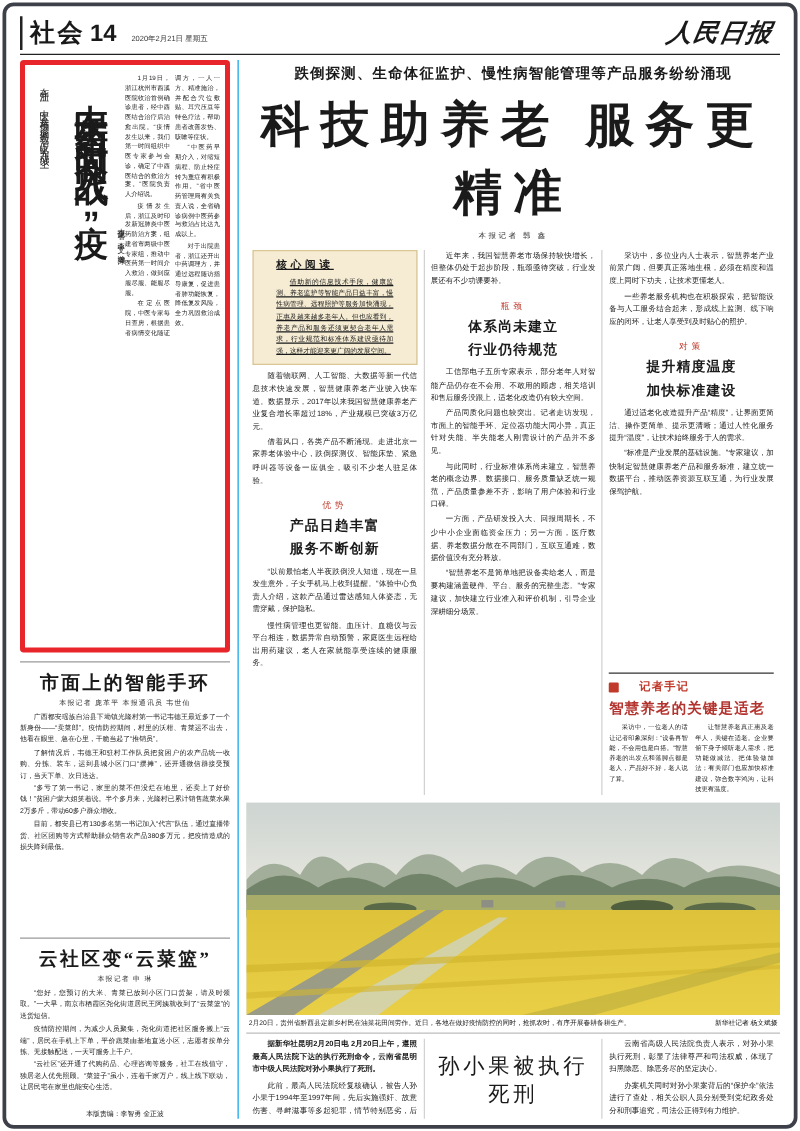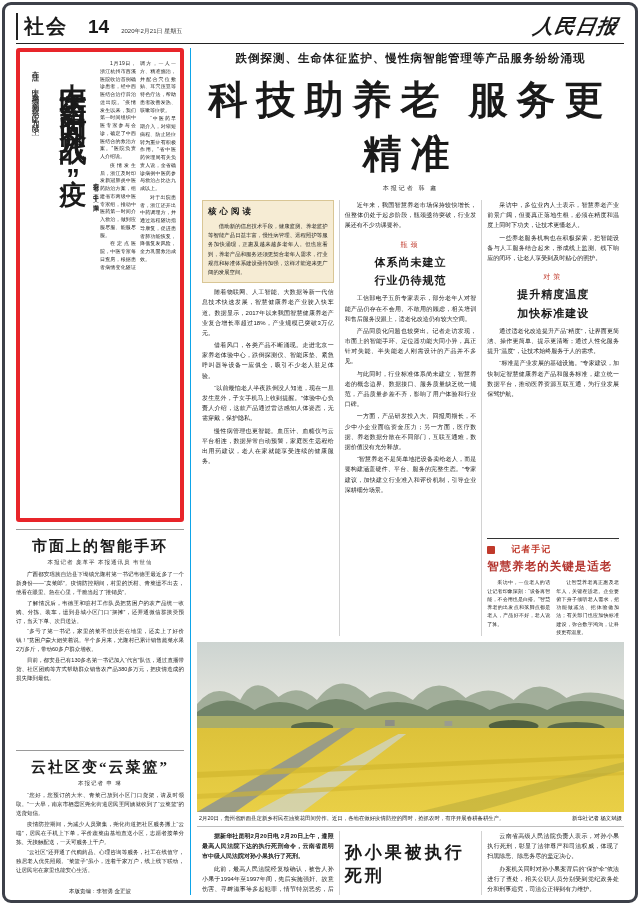--- a/index.html
+++ b/index.html
@@ -4,21 +4,21 @@
 <style>
   html,body{margin:0;padding:0;background:#e9e9e9;}
   .canvas{position:relative;width:640px;height:905px;background:#fff;font-family:"Liberation Sans",sans-serif;color:#1a1a1a;}
   .frame{position:absolute;inset:2px;border:3px solid #3d4049;border-radius:9px;background:#fff;overflow:hidden;}
   .content{position:absolute;left:11px;right:11px;top:5px;bottom:5px;display:flex;flex-direction:column;}
 
   
   .hdr{height:30px;display:flex;align-items:flex-end;justify-content:space-between;border-bottom:1.5px solid #222;padding-bottom:3px;}
   .hdr-left{display:flex;align-items:baseline;border-left:2.5px solid #222;padding-left:6px;}
   .sec-title{font-size:20px;font-weight:bold;letter-spacing:2px;}
-  .page-no{font-size:19px;font-weight:bold;margin-left:20px;}
+  .page-no{font-size:19px;font-weight:bold;margin-left:4px;}
   .date{font-size:6px;color:#333;margin-left:12px;}
   .masthead{font-family:"Liberation Serif",serif;font-style:italic;font-weight:bold;font-size:20px;transform:skewX(-10deg);letter-spacing:1px;padding-right:6px;}
 
   
   .grid{flex:1;display:flex;margin-top:4px;min-height:0;}
   .sidebar{width:168px;flex:0 0 168px;display:flex;flex-direction:column;overflow:hidden;}
   .main{flex:1;margin-left:6px;border-left:1px solid #0ea5e9;padding-left:6px;display:flex;flex-direction:column;min-width:0;}
 
   
   .tcm{border:4px solid #e8252a;border-radius:3px;height:474px;flex:0 0 474px;padding:8px 4px 6px 5px;display:flex;box-sizing:border-box;background:#fff;}
@@ -48,21 +48,21 @@
   
   .cols{display:flex;height:436px;flex:0 0 436px;margin-top:7px;min-width:0;}
   .col{flex:1 1 0;min-width:0;padding:0 5px;overflow:hidden;display:flex;flex-direction:column;}
   .col + .col{border-left:1px solid #d2d2d2;}
   .para{font-size:6px;line-height:1.7;text-align:justify;}
   .col1-top{display:flex;gap:5px;margin-bottom:4px;}
   .strip{width:56px;flex:0 0 56px;}
   .series-tag{color:#c0392b;font-weight:bold;font-size:7.5px;display:flex;align-items:center;gap:2px;margin-bottom:3px;}
   .series-icon{display:inline-block;width:7px;height:7px;border:1.2px solid #c0392b;border-radius:1px;}
   .strip .para{font-size:5.2px;line-height:1.6;}
-  .corebox{flex:1;background:#f6ecd4;border:1px solid #d9c695;padding:5px 5px;min-width:0;}
+  .corebox{flex:1;background:#f6ecd4;border:1px solid #d9c695;padding:5px 18px;min-width:0;text-decoration:underline;}
   .core-label{font-size:8.5px;font-weight:bold;letter-spacing:3px;margin-bottom:4px;}
   .core-text{font-size:5.4px;line-height:1.7;text-align:justify;text-indent:2em;}
   .subhead{text-align:center;margin:7px 0 5px 0;}
   .subhead .tag{display:block;color:#c0392b;font-size:7px;letter-spacing:3px;margin-bottom:2px;}
   .subhead .t{font-weight:bold;font-size:11px;line-height:1.4;letter-spacing:1px;}
   .notebook{margin-top:auto;border-top:1.5px solid #333;padding-top:4px;}
   .nb-label{color:#c0392b;font-weight:bold;font-size:9px;display:flex;align-items:center;gap:16px;letter-spacing:1px;}
   .nb-icon{display:inline-block;width:8px;height:8px;background:#c0392b;border-radius:1px;}
   .nb-title{color:#b3342e;font-weight:bold;font-size:11.5px;font-family:"Liberation Serif",serif;margin:3px 0 4px 0;letter-spacing:1px;}
   .nb-body{column-count:2;column-gap:6px;font-size:5px;line-height:1.65;text-align:justify;}
@@ -71,21 +71,21 @@
   
   .photo{margin-top:6px;height:170px;flex:0 0 170px;background:#dfe3da;position:relative;overflow:hidden;}
   .photo svg{display:block;width:100%;height:100%;}
   .caption{display:flex;justify-content:space-between;align-items:center;font-size:5.4px;color:#222;padding:3px 2px 4px 2px;border-bottom:1px solid #bdbdbd;}
   .caption .credit{white-space:nowrap;margin-left:10px;}
 
   
   .bottom{flex:1;display:flex;margin-top:4px;min-height:0;}
   .bcol{flex:1 1 0;min-width:0;padding:0 5px;overflow:hidden;}
   .bcol + .bcol{border-left:1px solid #d2d2d2;}
-  .b-head{font-size:17px;font-weight:bold;letter-spacing:3px;margin:10px 0 10px 0;}
+  .b-head{font-size:17px;font-weight:normal;text-align:center;letter-spacing:3px;margin:10px 0 10px 0;}
   .lead{font-weight:bold;}
 </style>
 </head>
 <body>
 
 <div class="canvas">
 <div class="frame">
 <div class="content">
 
   <div class="hdr">
@@ -154,20 +154,25 @@
         <div class="col">
           <div class="col1-top">
             <div class="corebox">
               <div class="core-label">核心阅读</div>
               <div class="core-text">借助新的信息技术手段，健康监测、养老监护等智能产品日益丰富，慢性病管理、远程照护等服务加快涌现，正惠及越来越多老年人。但也应看到，养老产品和服务还须更契合老年人需求，行业规范和标准体系建设亟待加强，这样才能迎来更广阔的发展空间。</div>
             </div>
           </div>
           <div class="para">
             <p>随着物联网、人工智能、大数据等新一代信息技术快速发展，智慧健康养老产业驶入快车道。数据显示，2017年以来我国智慧健康养老产业复合增长率超过18%，产业规模已突破3万亿元。</p>
             <p>借着风口，各类产品不断涌现。走进北京一家养老体验中心，跌倒探测仪、智能床垫、紧急呼叫器等设备一应俱全，吸引不少老人驻足体验。</p>
+          </div>
+          <div class="subhead">
+            <span class="tag">优势</span>
+            <span class="t">产品日趋丰富</span><br>
+            <span class="t">服务不断创新</span>
           </div>
           <div class="para">
             <p>“以前最怕老人半夜跌倒没人知道，现在一旦发生意外，子女手机马上收到提醒。”体验中心负责人介绍，这款产品通过雷达感知人体姿态，无需穿戴，保护隐私。</p>
             <p>慢性病管理也更智能。血压计、血糖仪与云平台相连，数据异常自动预警，家庭医生远程给出用药建议，老人在家就能享受连续的健康服务。</p>
           </div>
         </div>
 
         <div class="col">
           <div class="para">
             <p>近年来，我国智慧养老市场保持较快增长，但整体仍处于起步阶段，瓶颈亟待突破，行业发展还有不少功课要补。</p>

